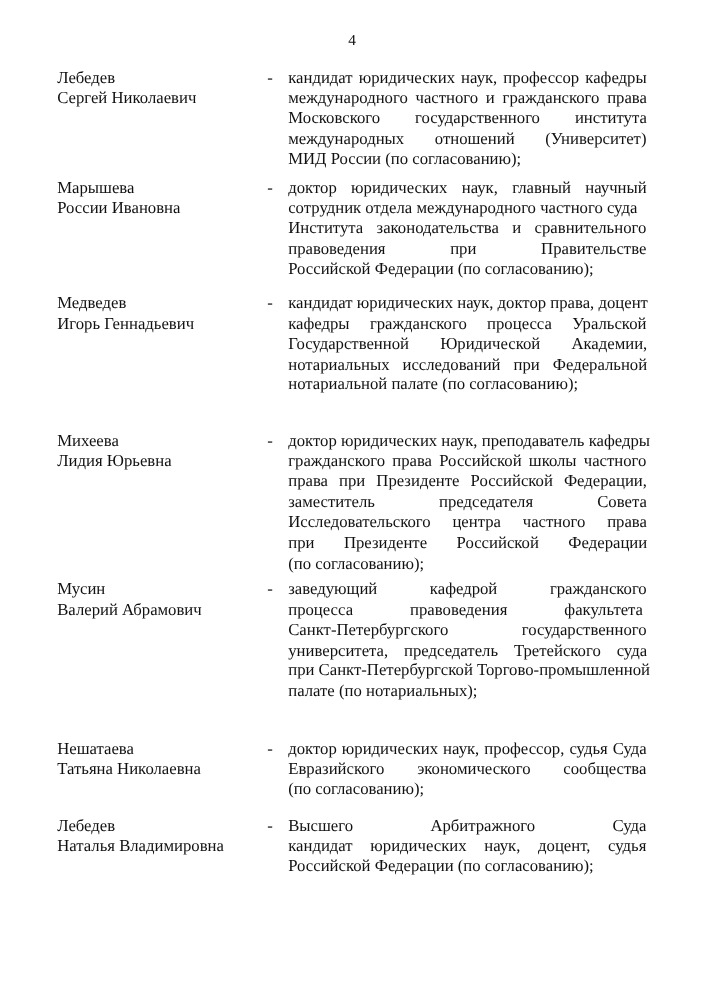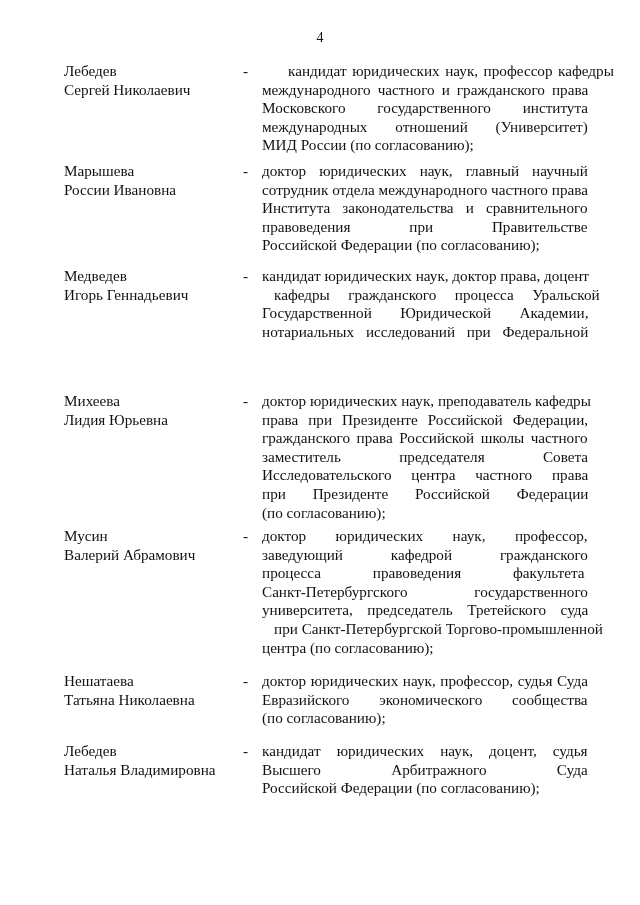--- a/index.html
+++ b/index.html
@@ -1,103 +1,103 @@
 <!DOCTYPE html>
 <html><head>
 <meta charset="utf-8">
 <style>
   html, body { margin: 0; padding: 0; background: #ffffff; }
   body { width: 640px; height: 905px; position: relative; overflow: hidden;
          font-family: "Liberation Serif", serif; color: #111; font-size: 15.2px; }
   .page-number { position: absolute; top: 30px; left: 0; width: 640px; text-align: center; font-size: 14px; }
   .entry { position: absolute; left: 0; width: 640px; }
-  .name { position: absolute; left: 64px; width: 190px; line-height: 18.6px; }
+  .name { position: absolute; left: 52px; width: 190px; line-height: 18.6px; }
   .name div { white-space: nowrap; }
   .dash { position: absolute; left: 243px; line-height: 18.6px; }
   .desc { position: absolute; left: 262px; width: 326px; line-height: 18.6px; }
   .desc .ln { display: block; text-align: justify; text-align-last: justify; white-space: nowrap; height: 18.6px; }
   .desc .ln.last { text-align-last: left; }
 </style>
 </head>
 <body>
 
 <div class="page-number">4</div>
 
 <div id="entries">
     <div class="entry" style="top: 62px;">
       <div class="name">
         <div>Лебедев</div>
         <div>Сергей Николаевич</div>
       </div>
       <div class="dash">-</div>
       <div class="desc">
-        <span class="ln" style="white-space: nowrap; display: block; text-align-last: left; width: 326px; word-spacing: 1.75px; margin-left: 26px;">кандидат юридических наук, профессор кафедры</span>
+        <span class="ln" style="white-space: nowrap; display: block; text-align-last: left; width: 326px; word-spacing: 1.75px;">кандидат юридических наук, профессор кафедры</span>
         <span class="ln" style="white-space: nowrap; display: block; text-align-last: left; width: 326px; word-spacing: 3.25px;">международного частного и гражданского права</span>
         <span class="ln" style="white-space: nowrap; display: block; text-align-last: left; width: 326px; word-spacing: 28px;">Московского государственного института</span>
         <span class="ln" style="white-space: nowrap; display: block; text-align-last: left; width: 326px; word-spacing: 24px;">международных отношений (Университет)</span>
         <span class="ln last">МИД России (по согласованию);</span>
       </div>
     </div>
     <div class="entry" style="top: 162px;">
       <div class="name">
         <div>Марышева</div>
         <div>России Ивановна</div>
       </div>
       <div class="dash">-</div>
       <div class="desc">
         <span class="ln" style="white-space: nowrap; display: block; text-align-last: left; width: 326px; word-spacing: 9.25px;">доктор юридических наук, главный научный</span>
-        <span class="ln" style="white-space: nowrap; display: block; text-align-last: left; width: 326px;">сотрудник отдела международного частного права</span>
+        <span class="ln" style="white-space: nowrap; display: block; text-align-last: left; width: 326px;">сотрудник отдела международного частного суда</span>
         <span class="ln" style="white-space: nowrap; display: block; text-align-last: left; width: 326px; word-spacing: 8.33333px;">Института законодательства и сравнительного</span>
         <span class="ln" style="white-space: nowrap; display: block; text-align-last: left; width: 326px; word-spacing: 55px;">правоведения при Правительстве</span>
         <span class="ln last">Российской Федерации (по согласованию);</span>
       </div>
     </div>
     <div class="entry" style="top: 267px;">
       <div class="name">
         <div>Медведев</div>
         <div>Игорь Геннадьевич</div>
       </div>
       <div class="dash">-</div>
       <div class="desc">
         <span class="ln" style="white-space: nowrap; display: block; text-align-last: left; width: 326px;">кандидат юридических наук, доктор права, доцент</span>
-        <span class="ln" style="white-space: nowrap; display: block; text-align-last: left; width: 326px; word-spacing: 14.6667px; margin-left: 12px;">кафедры гражданского процесса Уральской</span>
+        <span class="ln" style="white-space: nowrap; display: block; text-align-last: left; width: 326px; word-spacing: 14.6667px;">кафедры гражданского процесса Уральской</span>
         <span class="ln" style="white-space: nowrap; display: block; text-align-last: left; width: 326px; word-spacing: 24.5px;">Государственной Юридической Академии,</span>
         <span class="ln" style="white-space: nowrap; display: block; text-align-last: left; width: 326px; word-spacing: 8px;">нотариальных исследований при Федеральной</span>
+        <span class="ln last">нотариальной палате (по согласованию);</span>
       </div>
     </div>
     <div class="entry" style="top: 392px;">
       <div class="name">
         <div>Михеева</div>
         <div>Лидия Юрьевна</div>
       </div>
       <div class="dash">-</div>
       <div class="desc">
         <span class="ln" style="white-space: nowrap; display: block; text-align-last: left; width: 326px;">доктор юридических наук, преподаватель кафедры</span>
+        <span class="ln" style="white-space: nowrap; display: block; text-align-last: left; width: 326px; word-spacing: 2.75px;">гражданского права Российской школы частного</span>
         <span class="ln" style="white-space: nowrap; display: block; text-align-last: left; width: 326px; word-spacing: 6.25px;">права при Президенте Российской Федерации,</span>
-        <span class="ln" style="white-space: nowrap; display: block; text-align-last: left; width: 326px; word-spacing: 2.75px;">гражданского права Российской школы частного</span>
         <span class="ln" style="white-space: nowrap; display: block; text-align-last: left; width: 326px; word-spacing: 54.5px;">заместитель председателя Совета</span>
         <span class="ln" style="white-space: nowrap; display: block; text-align-last: left; width: 326px; word-spacing: 16px;">Исследовательского центра частного права</span>
         <span class="ln" style="white-space: nowrap; display: block; text-align-last: left; width: 326px; word-spacing: 23px;">при Президенте Российской Федерации</span>
         <span class="ln last">(по согласованию);</span>
       </div>
     </div>
     <div class="entry" style="top: 527px;">
       <div class="name">
         <div>Мусин</div>
         <div>Валерий Абрамович</div>
       </div>
       <div class="dash">-</div>
       <div class="desc">
-        <span class="ln" style="white-space: nowrap; display: block; text-align-last: left; width: 326px; word-spacing: 25.6667px;">доктор юридических наук, профессор,</span>
         <span class="ln" style="white-space: nowrap; display: block; text-align-last: left; width: 326px; word-spacing: 44px;">заведующий кафедрой гражданского</span>
         <span class="ln" style="white-space: nowrap; display: block; text-align-last: left; width: 326px; word-spacing: 48px;">процесса правоведения факультета</span>
         <span class="ln" style="white-space: nowrap; display: block; text-align-last: left; width: 326px; word-spacing: 63px;">Санкт-Петербургского государственного</span>
         <span class="ln" style="white-space: nowrap; display: block; text-align-last: left; width: 326px; word-spacing: 10.6667px;">университета, председатель Третейского суда</span>
-        <span class="ln" style="white-space: nowrap; display: block; text-align-last: left; width: 326px; margin-left: 12px;">при Санкт-Петербургской Торгово-промышленной</span>
-        <span class="ln last">центра (по согласованию);</span>
+        <span class="ln" style="white-space: nowrap; display: block; text-align-last: left; width: 326px;">при Санкт-Петербургской Торгово-промышленной</span>
+        <span class="ln last">палате (по нотариальных);</span>
       </div>
     </div>
     <div class="entry" style="top: 672px;">
       <div class="name">
         <div>Нешатаева</div>
         <div>Татьяна Николаевна</div>
       </div>
       <div class="dash">-</div>
       <div class="desc">
         <span class="ln" style="white-space: nowrap; display: block; text-align-last: left; width: 326px; word-spacing: 0.8px;">доктор юридических наук, профессор, судья Суда</span>
@@ -105,18 +105,18 @@
         <span class="ln last">(по согласованию);</span>
       </div>
     </div>
     <div class="entry" style="top: 742px;">
       <div class="name">
         <div>Лебедев</div>
         <div>Наталья Владимировна</div>
       </div>
       <div class="dash">-</div>
       <div class="desc">
+        <span class="ln" style="white-space: nowrap; display: block; text-align-last: left; width: 326px; word-spacing: 66.5px;">Высшего Арбитражного Суда</span>
         <span class="ln" style="white-space: nowrap; display: block; text-align-last: left; width: 326px; word-spacing: 12.25px;">кандидат юридических наук, доцент, судья</span>
-        <span class="ln" style="white-space: nowrap; display: block; text-align-last: left; width: 326px; word-spacing: 66.5px;">Высшего Арбитражного Суда</span>
         <span class="ln last">Российской Федерации (по согласованию);</span>
       </div>
     </div>
   </div>
 
 </body></html>

